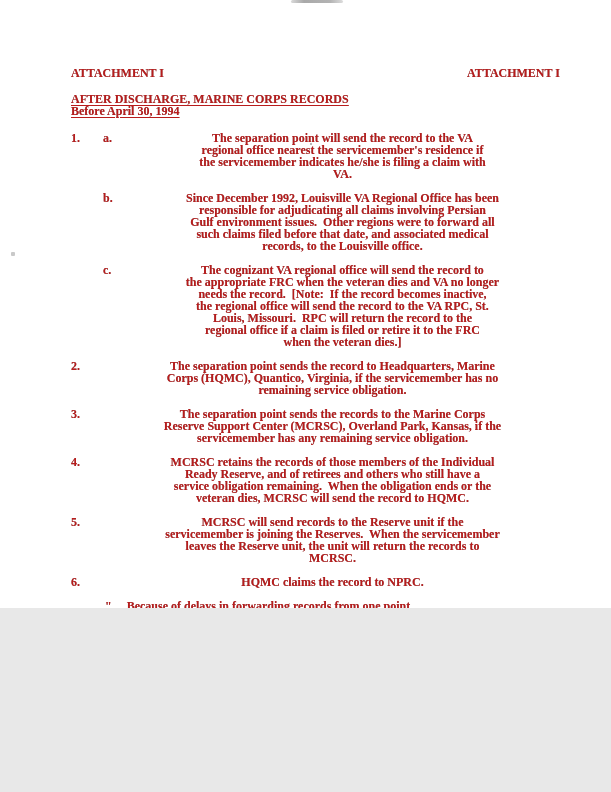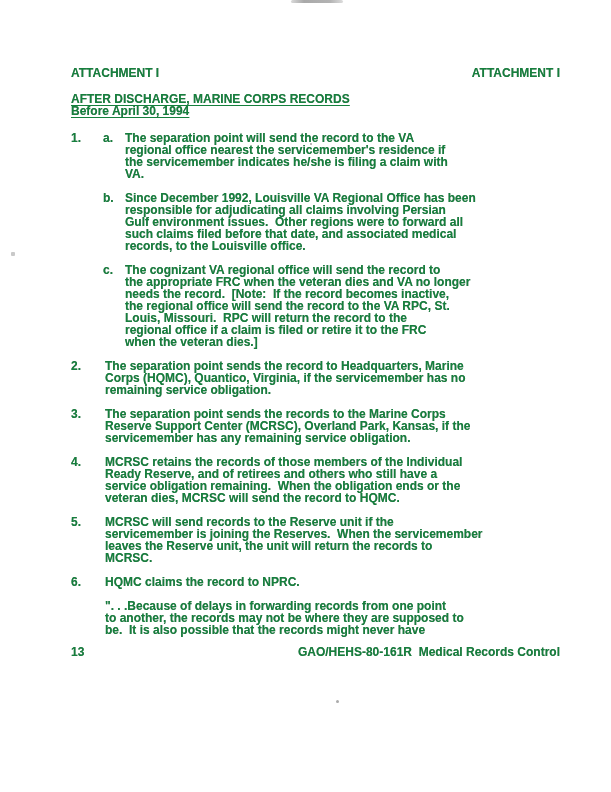--- a/index.html
+++ b/index.html
@@ -1,25 +1,25 @@
 <!DOCTYPE html>
 <html><head>
 <meta charset="utf-8">
 <style>
   html,body{margin:0;padding:0;background:#e8e8e8;}
   .page{
     position:relative;
-    width:611px;height:792px;
+    width:611px;height:608px;
     background:#ffffff;
     margin:0 auto;
-    font-family:Liberation Sans, sans-serif;
+    font-family:Liberation Serif, serif;
     font-size:12px;
     line-height:12px;
     font-weight:700;
-    color:#15803d;
+    color:#b91c1c;
     overflow:hidden;
     text-shadow:0 0 0.5px rgba(0,0,0,0.45);
   }
   .content{
     position:absolute;
     left:71px;top:67px;
     width:489px;
   }
   .pre{white-space:pre;}
   .row{display:flex;justify-content:space-between;}
@@ -28,21 +28,21 @@
   .intro{margin-top:14px;}
   .heading-wrap{margin-top:0;}
   .item{display:flex;margin-top:12px;align-items:flex-start;}
   .item.first{margin-top:15px;}
   .num{flex:0 0 32px;}
   .num-wide{flex:0 0 34px;}
   .subs{flex:1;}
   .sub{display:flex;margin-top:12px;}
   .sub:first-child{margin-top:0;}
   .letter{flex:0 0 22px;}
-  .txt{flex:1;}
+  .txt{flex:1;text-align:center;}
   .quote{margin-top:12px;margin-left:34px;}
   .footer{margin-top:10px;}
   
   .artifact{position:absolute;background:#b5b5b5;}
   .artifact-bar{left:291px;top:0;width:52px;height:3px;border-radius:2px;
     background:linear-gradient(to right,#d9d9d9,#a9a9a9 25%,#b3b3b3 75%,#dcdcdc);}
   .speck-1{left:11px;top:252px;width:4px;height:4px;background:#c9c9c9;border-radius:1px;}
   .speck-2{left:310px;top:143px;width:2px;height:2px;background:#9f9f9f;border-radius:50%;}
   .speck-3{left:336px;top:700px;width:3px;height:3px;background:#ababab;border-radius:50%;}
 </style>

